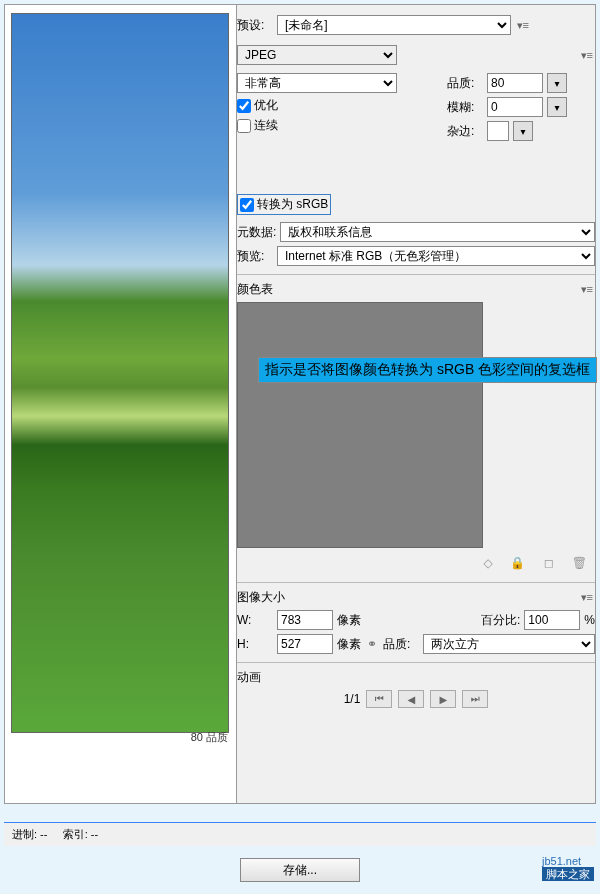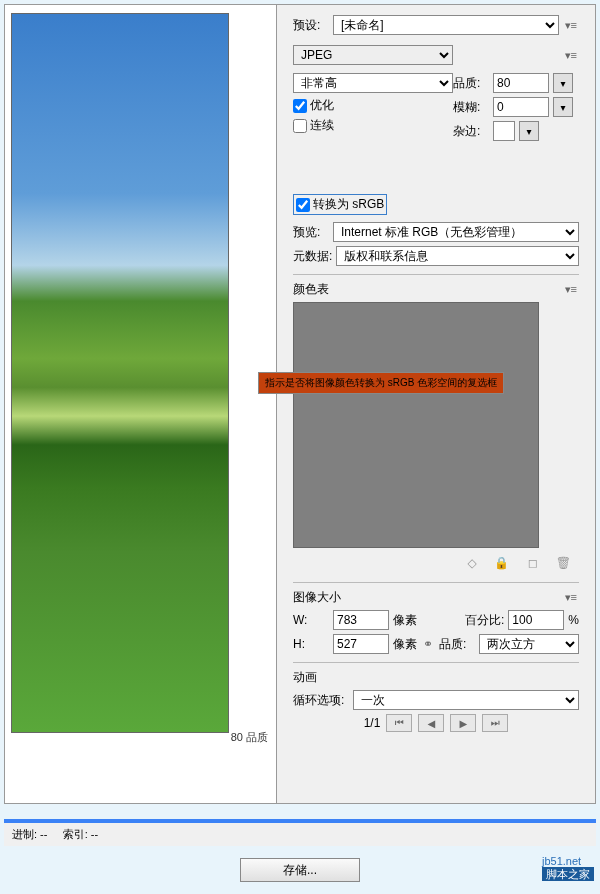--- a/index.html
+++ b/index.html
@@ -1,44 +1,44 @@
 <!DOCTYPE html>
 <html><head>
 <meta charset="utf-8">
 <style>
 * { box-sizing: border-box; margin: 0; padding: 0; }
 body { font-family: "Microsoft YaHei", SimSun, sans-serif; font-size: 12px; background: #e8f4fb; width: 600px; height: 894px; position: relative; overflow: hidden; }
 .main-wrap { display: flex; height: 800px; background: #fff; border: 1px solid #999; margin: 4px; }
-.left-panel { width: 272px; border-right: 1px solid #999; position: relative; background: #fff; }
+.left-panel { width: 232px; border-right: 1px solid #999; position: relative; background: #fff; }
 .preview { width: 218px; height: 720px; margin: 8px 6px; border: 1px solid #666; background: linear-gradient(to bottom, #3a7ecb 0%, #5f9dd8 25%, #b4d4e8 35%, #4a8a2e 40%, #6fa83a 48%, #5a8f30 52%, #b8d878 56%, #2a6618 60%, #3a7a20 66%, #4a8a2e 75%, #5aa83a 100%); }
 .preview-overlay { position: absolute; bottom: 58px; right: 8px; font-size: 11px; color: #333; }
-.right-panel { flex: 1; padding: 6px 16px; background: #f0f0f0; overflow: hidden; }
+.right-panel { flex: 1; padding: 6px 0; background: #f0f0f0; overflow: hidden; }
 .row { display: flex; align-items: center; margin: 4px 0; gap: 4px; }
 .row label { min-width: 36px; }
 .lbl-wide { min-width: 46px; }
 select, input[type=text] { border: 1px solid #888; background: #fff; font-size: 12px; height: 20px; padding: 0 3px; }
 select.preset { width: 234px; }
 select.format { width: 160px; background: #eee; }
 select.qsel { width: 160px; }
 input.num { width: 56px; text-align: left; }
 .sm-btn { width: 20px; height: 20px; border: 1px solid #888; background: #e0e0e0; font-size: 10px; cursor: pointer; }
 .chk { display: flex; align-items: center; gap: 3px; margin: 3px 0; }
 .chk input { width: 14px; height: 14px; }
 .two-col { display: flex; }
 .col1 { flex: 1; }
 .col2 { width: 148px; }
 .section-hdr { font-weight: normal; margin: 8px 0 2px; display: flex; justify-content: space-between; align-items: center; border-top: 1px solid #bbb; padding-top: 6px; }
 .swatch { width: 22px; height: 20px; border: 1px solid #888; background: #fff; display: inline-block; }
-.tooltip { position: absolute; left: 258px; top: 372px; background: #c2410c; border: 1px solid #888; padding: 3px 6px; font-size: 10px; z-index: 10; }
+.tooltip { position: absolute; left: 258px; top: 357px; background: #0ea5e9; border: 1px solid #888; padding: 3px 6px; font-size: 14px; z-index: 10; }
 .color-table { width: 246px; height: 246px; background: #808080; border: 1px solid #666; margin: 4px 0; }
 .ct-icons { display: flex; justify-content: flex-end; gap: 18px; padding: 4px 8px; color: #999; }
 .ct-icons span { cursor: pointer; }
 .pager { display: flex; align-items: center; justify-content: center; gap: 6px; margin: 4px 0; }
 .nav-btn { width: 26px; height: 18px; border: 1px solid #aaa; background: #e8e8e8; font-size: 10px; color: #666; cursor: pointer; }
-.bottom-bar { position: absolute; bottom: 48px; left: 4px; right: 4px; background: #f0f0f0; padding: 4px 8px; font-size: 11px; border-top: 4px solid #3b82f6; }
+.bottom-bar { position: absolute; bottom: 48px; left: 4px; right: 4px; background: #f0f0f0; padding: 4px 8px; font-size: 11px; border-top: 1px solid #3b82f6; }
 .action-bar { position: absolute; bottom: 6px; left: 0; right: 0; display: flex; justify-content: center; gap: 40px; padding: 6px; }
 .btn { width: 120px; height: 24px; border: 1px solid #888; background: linear-gradient(#fafafa,#e0e0e0); cursor: pointer; font-size: 12px; }
 .watermark { position: absolute; right: 6px; bottom: 12px; font-size: 11px; color: #2a6fb8; }
 .menu-ic { color: #666; font-size: 11px; cursor: pointer; padding: 0 2px; }
 .link-ic { display: inline-block; width: 14px; text-align: center; color: #666; }
 </style>
 </head>
 <body>
 
 <div class="main-wrap">
@@ -96,27 +96,27 @@
     </div>
 
     <div style="height:46px"></div>
 
     <div class="chk" style="border:1px solid #3a7ecb; padding:1px 2px; display:inline-flex">
       <input type="checkbox" checked="" style="">
         <span>转换为 sRGB</span>
     </div>
 
     <div class="row">
-      <label>预览:</label>
-      <select style="flex:1"><option>Internet 标准 RGB（无色彩管理）</option></select>
+      <label>元数据:</label>
+      <select style="flex:1"><option>版权和联系信息</option></select>
     </div>
 
     <div class="row">
-      <label>元数据:</label>
-      <select style="flex:1"><option>版权和联系信息</option></select>
+      <label>预览:</label>
+      <select style="flex:1"><option>Internet 标准 RGB（无色彩管理）</option></select>
     </div>
 
     <div class="section-hdr">
       <span>颜色表</span>
       <span class="menu-ic">▾≡</span>
     </div>
     <div class="color-table"></div>
     <div class="ct-icons">
       <span>◇</span>
       <span>🔒</span>
@@ -142,24 +142,20 @@
       <input class="num" type="text" value="527" style="">
       <span>像素</span>
       <span class="link-ic">⚭</span>
       <label>品质:</label>
       <select style="flex:1"><option>两次立方</option></select>
     </div>
 
     <div class="section-hdr">
       <span>动画</span>
     </div>
-    <div class="row">
-      <label style="min-width:56px">循环选项:</label>
-      <select style="flex:1"><option>一次</option></select>
-    </div>
     <div class="pager">
       <span>1/1</span>
       <button class="nav-btn">⏮</button>
       <button class="nav-btn">◀</button>
       <button class="nav-btn">▶</button>
       <button class="nav-btn">⏭</button>
     </div>
   </div>
 </div>
 

